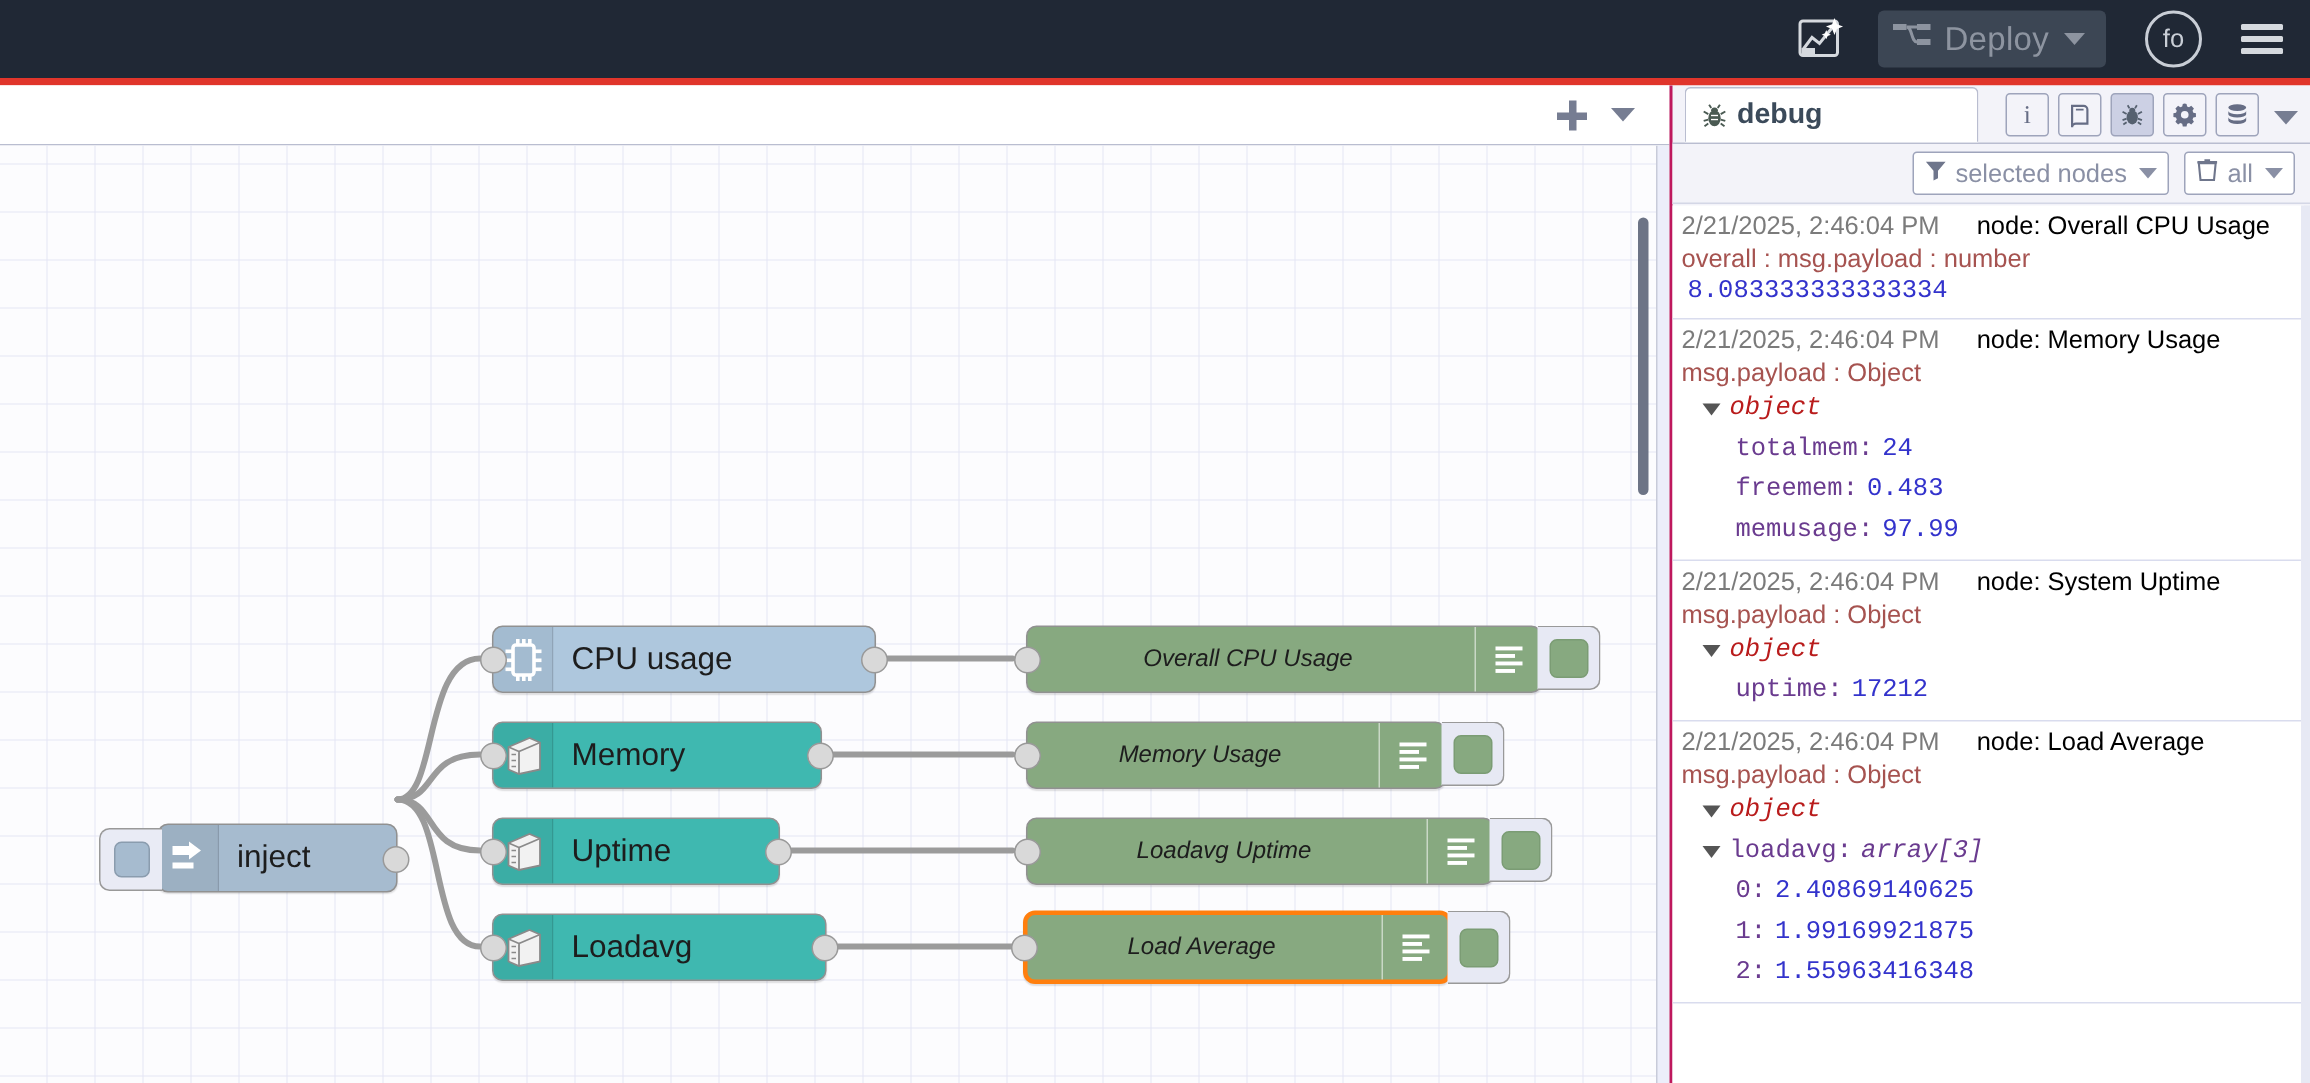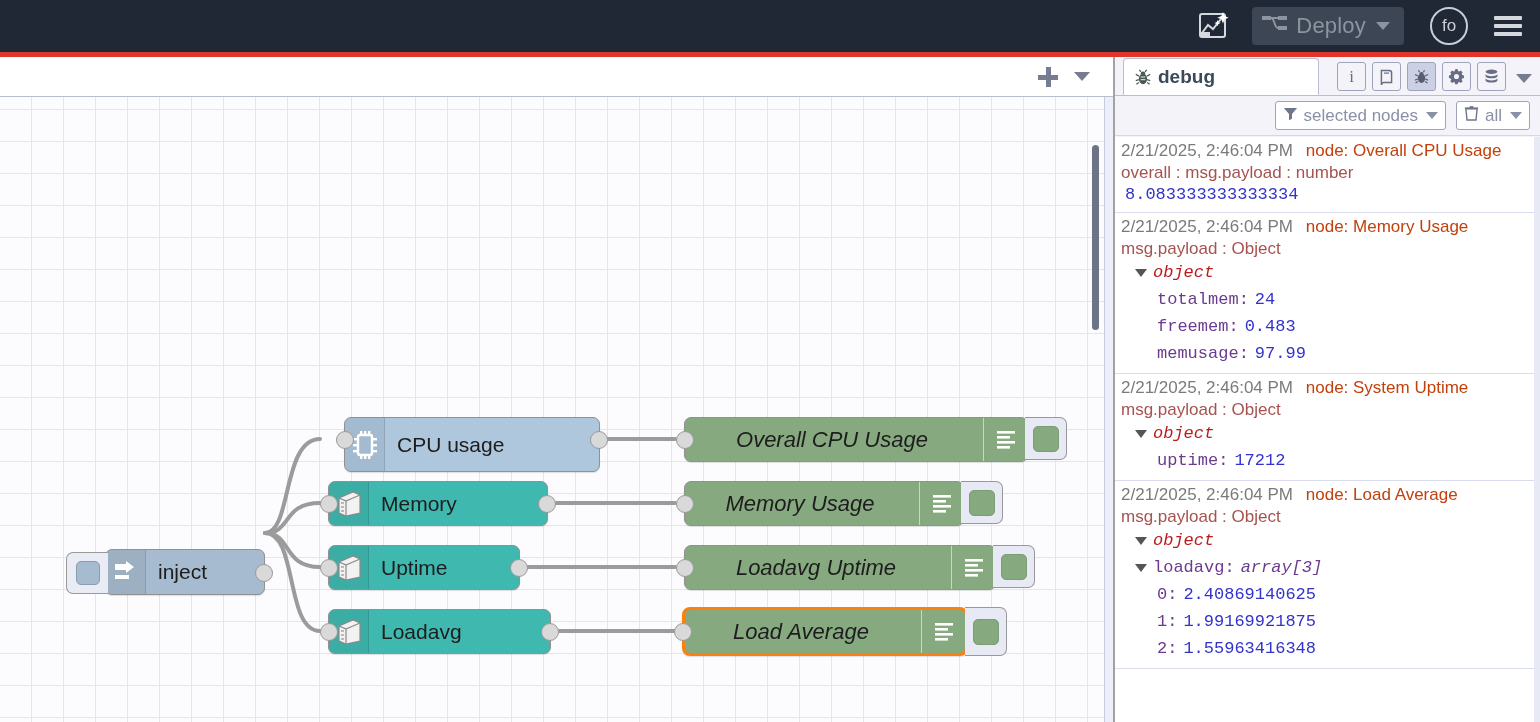--- a/index.html
+++ b/index.html
@@ -177,21 +177,21 @@
     background: #87a980;
   }
   .debug-lines-box {
     width: 44px; height: 100%;
     display:flex; align-items:center; justify-content:center;
     border-left: 1px solid rgba(255,255,255,.55);
     flex:none;
   }
   .debug-label {
     flex: 1;
-    font-size: 22px;
+    font-size: 16px;
     font-style: italic;
     color: #1d1d1d;
     text-align: center;
     padding-right: 4px;
   }
   .debug-toggle {
     position: absolute; right: -40px; top: -1px;
     width: 42px; height: 100%;
     background: #e7e9f4;
     border: 1px solid #999;
@@ -211,21 +211,21 @@
     border-radius: 8px;
   }
 
   svg.wires { position: absolute; left:0; top:0; width:1113px; height:625px; pointer-events:none; }
 
   
   #sidebar {
     position: absolute; left: 1113px; top: 57px;
     width: 427px; height: 665px;
     background: #f3f3f9;
-    border-left: 2px solid #a3a3a3;
+    border-left: 2px solid #be185d;
   }
   #sidebar-tabrow {
     position: absolute; left: 0; top: 0;
     width: 425px; height: 39px;
     display: flex; align-items: flex-end;
     border-bottom: 1px solid #b9bdd0;
   }
   #debug-tab {
     margin-left: 8px;
     width: 196px; height: 37px;
@@ -286,21 +286,21 @@
     width: 421px; height: 585px;
     background: #ffffff;
     overflow: hidden;
   }
   .dbg-msg {
     border-bottom: 1px solid #d9dcee;
     padding: 3px 6px 6px 6px;
   }
   .dbg-head { font-size: 17px; line-height: 22px; }
   .dbg-time { color: #7b7b7b; }
-  .dbg-node { color: #c2410c; margin-left: 8px; }
+  .dbg-node { color: #000000; margin-left: 20px; }
   .dbg-topic {
     color: #a65350; font-size: 17px; line-height: 21px;
   }
   .dbg-val {
     font-family: "Liberation Mono", monospace;
     font-size: 17px; line-height: 23px;
     color: #3333cc;
     padding-left: 4px;
   }
   .dbg-obj-row {
@@ -402,21 +402,21 @@
       <div class="node-icon-box">
         <svg width="26" height="24" viewBox="0 0 26 24">
           <path d="M2 4 h11 v-3 l8 6 -8 6 v-3 h-11 z" fill="#ffffff"></path>
           <path d="M2 15 h14 v4 h-14 z" fill="#ffffff"></path>
         </svg>
       </div>
       <div class="node-label">inject</div>
       <div class="port round" style="right:-9px;top:14px;"></div>
     </div>
 
-    <div class="node node-cpu" style="left:344px;top:320px;width:256px;height:55px;">
+    <div class="node node-cpu" style="left:328px;top:320px;width:256px;height:45px;">
       <div class="node-icon-box">
         <svg width="26" height="28" viewBox="0 0 26 28">
           <rect x="6" y="4" width="14" height="20" rx="2" fill="none" stroke="#ffffff" stroke-width="2.4"></rect>
           <g fill="#ffffff">
             <rect x="8" y="0" width="2.4" height="4"></rect>
               <rect x="12" y="0" width="2.4" height="4"></rect>
               <rect x="16" y="0" width="2.4" height="4"></rect>
             <rect x="8" y="24" width="2.4" height="4"></rect>
               <rect x="12" y="24" width="2.4" height="4"></rect>
               <rect x="16" y="24" width="2.4" height="4"></rect>

